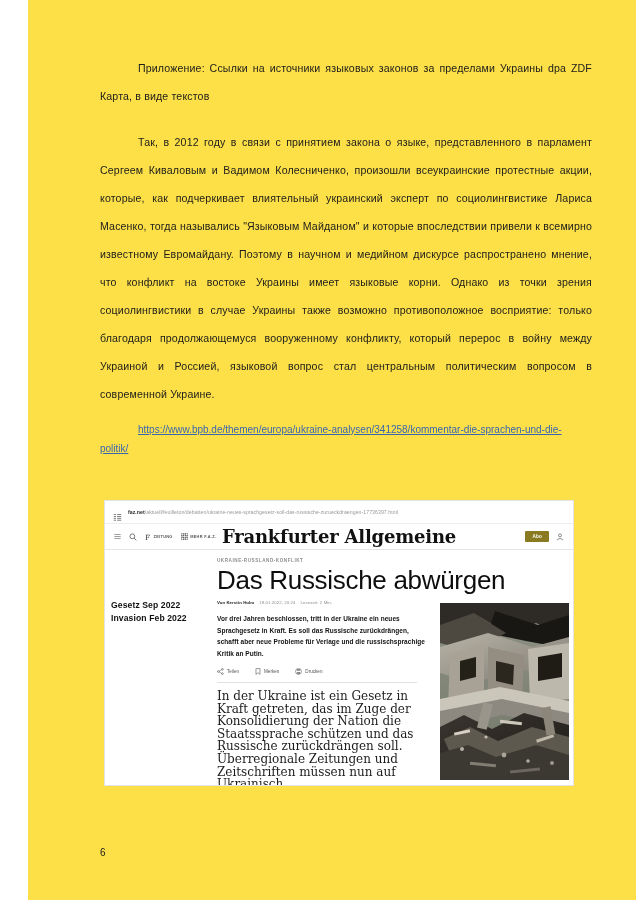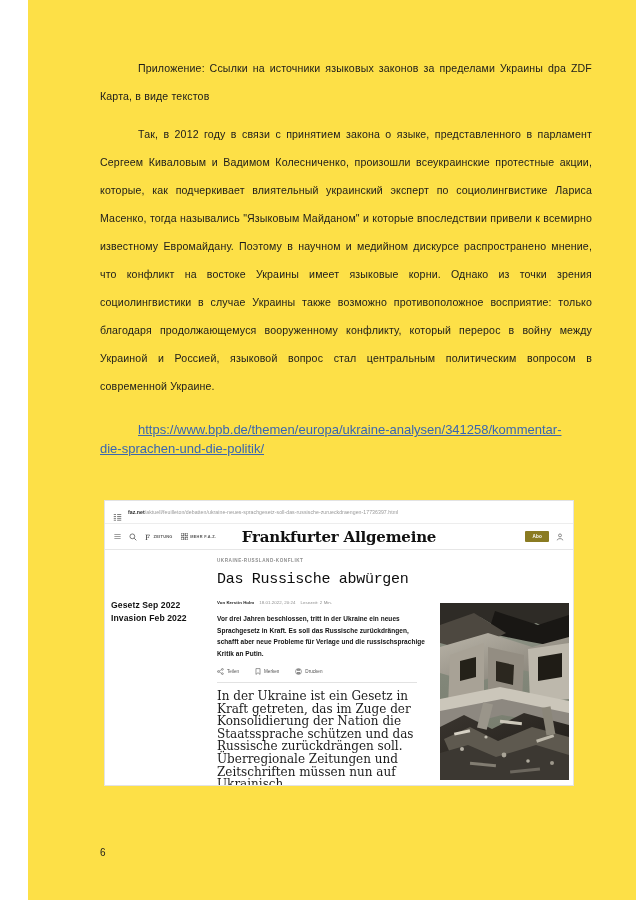--- a/index.html
+++ b/index.html
@@ -32,29 +32,29 @@
     color: #1b1b1b;
     font-size: 10.6px;
     line-height: 28px;
     text-align: justify;
     text-justify: inter-word;
     letter-spacing: 0.15px;
   }
   .indent { text-indent: 38px; }
 
   #para-appendix { top: 54px; }
-  #para-main     { top: 120px; }
+  #para-main     { top: 128px; }
 
   
   .link-block {
     position: absolute;
     left: 72px;
     top: 420px;
     width: 478px;
-    font-size: 13px;
+    font-size: 10px;
     line-height: 19px;
     color: #3a66b0;
   }
   .link-block a {
     color: #3a66b0;
     text-decoration: underline;
     text-indent: 38px;
     display: inline;
     word-break: break-word;
   }
@@ -124,21 +124,21 @@
     font-size: 3.9px;
     letter-spacing: .3px;
     color: #555;
     font-weight: 700;
   }
   .masthead {
     position: absolute;
     left: 0; right: 0;
     text-align: center;
     font-family: "DejaVu Serif", serif;
-    font-size: 15px;
+    font-size: 18px;
     color: #111;
     font-weight: 700;
     letter-spacing: -0.2px;
     pointer-events: none;
   }
   .nav-right {
     margin-left: auto;
     display: flex;
     align-items: center;
     gap: 7px;
@@ -178,22 +178,22 @@
     top: 8px;
     width: 330px;
   }
   .kicker {
     font-size: 4.6px;
     color: #8e8e8e;
     letter-spacing: .55px;
     font-weight: 600;
   }
   .headline {
-    font-family: Liberation Mono, monospace;
-    font-size: 15px;
+    font-family: Liberation Sans, sans-serif;
+    font-size: 26px;
     color: #0d0d0d;
     line-height: 24px;
     margin-top: 5px;
     letter-spacing: -.3px;
   }
   .byline {
     margin-top: 8px;
     font-size: 4.4px;
     color: #8e8e8e;
     letter-spacing: .05px;

